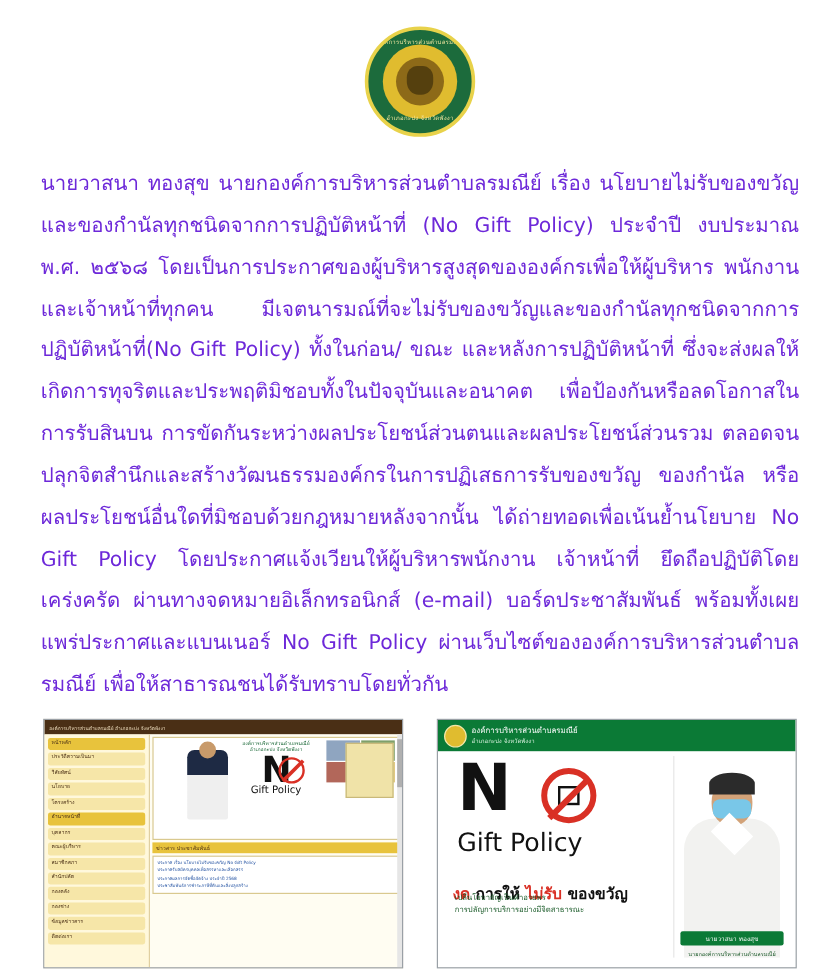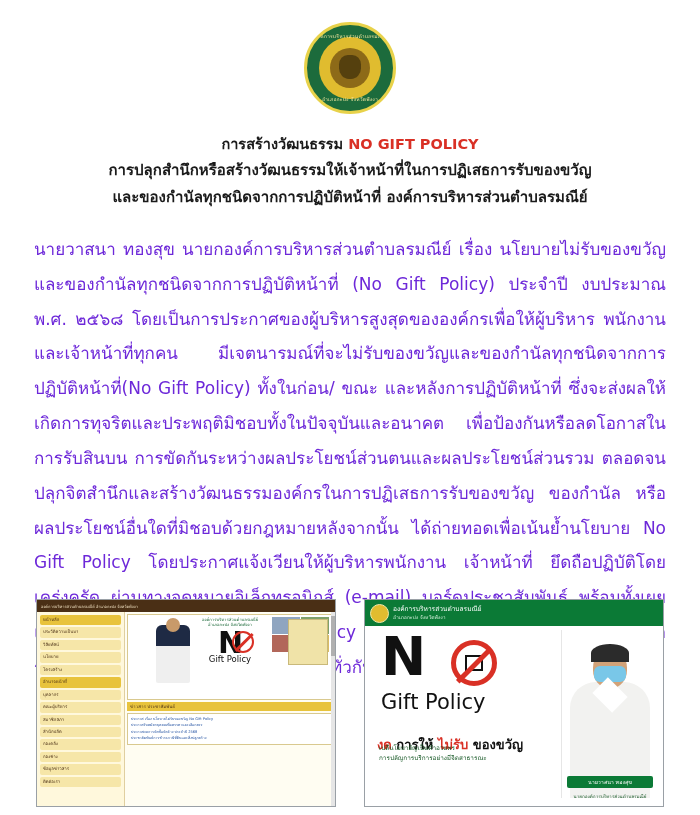--- a/index.html
+++ b/index.html
@@ -395,27 +395,20 @@
   <div class="logo-wrap">
     <div class="logo">
       <div class="logo-inner">
         <div class="logo-fig"></div>
       </div>
       <div class="logo-arc-top">องค์การบริหารส่วนตำบลรมณีย์</div>
       <div class="logo-arc-bottom">อำเภอกะปง จังหวัดพังงา</div>
     </div>
   </div>
 
-  <div class="title-block">
-    <div class="title-line l1">
-      <span>การสร้างวัฒนธรรม </span><span class="accent">NO GIFT POLICY</span>
-    </div>
-    <div class="title-line l2">การปลุกสำนึกหรือสร้างวัฒนธรรมให้เจ้าหน้าที่ในการปฏิเสธการรับของขวัญ</div>
-    <div class="title-line l3">และของกำนัลทุกชนิดจากการปฏิบัติหน้าที่ องค์การบริหารส่วนตำบลรมณีย์</div>
-  </div>
 
   <div class="body-wrap">
     <p class="body-text">นายวาสนา ทองสุข นายกองค์การบริหารส่วนตำบลรมณีย์ เรื่อง นโยบายไม่รับของขวัญและของกำนัลทุกชนิดจากการปฏิบัติหน้าที่ (No Gift Policy) ประจำปี งบประมาณ พ.ศ. ๒๕๖๘ โดยเป็นการประกาศของผู้บริหารสูงสุดขององค์กรเพื่อให้ผู้บริหาร พนักงานและเจ้าหน้าที่ทุกคน มีเจตนารมณ์ที่จะไม่รับของขวัญและของกำนัลทุกชนิดจากการปฏิบัติหน้าที่(No Gift Policy) ทั้งในก่อน/ ขณะ และหลังการปฏิบัติหน้าที่ ซึ่งจะส่งผลให้เกิดการทุจริตและประพฤติมิชอบทั้งในปัจจุบันและอนาคต เพื่อป้องกันหรือลดโอกาสในการรับสินบน การขัดกันระหว่างผลประโยชน์ส่วนตนและผลประโยชน์ส่วนรวม        ตลอดจนปลุกจิตสำนึกและสร้างวัฒนธรรมองค์กรในการปฏิเสธการรับของขวัญ ของกำนัล หรือผลประโยชน์อื่นใดที่มิชอบด้วยกฎหมายหลังจากนั้น ได้ถ่ายทอดเพื่อเน้นย้ำนโยบาย No Gift Policy โดยประกาศแจ้งเวียนให้ผู้บริหารพนักงาน เจ้าหน้าที่ ยึดถือปฏิบัติโดยเคร่งครัด ผ่านทางจดหมายอิเล็กทรอนิกส์ (e-mail) บอร์ดประชาสัมพันธ์ พร้อมทั้งเผยแพร่ประกาศและแบนเนอร์ No Gift Policy ผ่านเว็บไซต์ขององค์การบริหารส่วนตำบลรมณีย์ เพื่อให้สาธารณชนได้รับทราบโดยทั่วกัน</p>
   </div>
 
   <div class="images-row">
 
     <div class="shot s1">
       <div class="s1-top">องค์การบริหารส่วนตำบลรมณีย์ อำเภอกะปง จังหวัดพังงา</div>
       <div class="s1-body">

